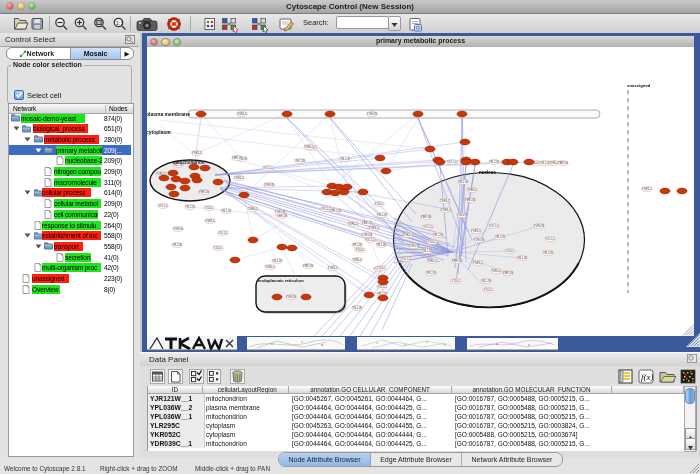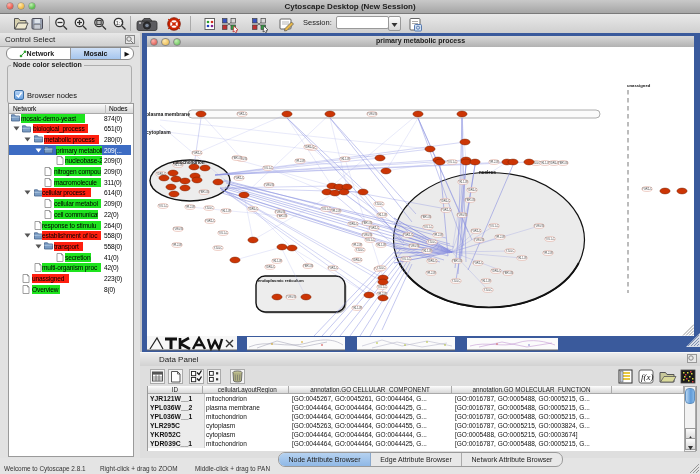--- a/index.html
+++ b/index.html
@@ -24,31 +24,31 @@
      border-bottom:1px solid #aaa;}
   #cphead span{position:absolute;left:5px;top:2px;font-size:8px;color:#222;}
   
   #statusbar{z-index:2;left:0;top:458px;width:700px;height:16px;background:#e4e4e4;font-size:6.4px;color:#333;}
   
   #datapanel{left:140px;top:352px;width:560px;height:106px;background:#dedede;}
 </style>
 </head>
 <body>
   <div class="abs" id="titlebar">
-    <div class="t">Cytoscape Desktop (New Session)</div>
+    <div class="t">Cytoscape Control (New Session)</div>
   </div>
   <div class="abs light" style="box-shadow:0 0 0 0.5px rgba(90,40,35,0.55);left:7px;background:radial-gradient(circle at 35% 30%,#ffb3ad,#ec6255 60%,#c33a30);"></div>
   <div class="abs light" style="box-shadow:0 0 0 0.5px rgba(110,85,25,0.55);left:18px;background:radial-gradient(circle at 35% 30%,#ffe9b0,#f5bf4f 60%,#cf9b2a);"></div>
   <div class="abs light" style="box-shadow:0 0 0 0.5px rgba(50,95,40,0.55);left:29px;background:radial-gradient(circle at 35% 30%,#c4f0b4,#62c554 60%,#3f9e33);"></div>
 
   <div class="abs" id="toolbar"></div>
   <div class="abs tsep" style="left:49px;"></div>
   <div class="abs tsep" style="left:130px;"></div>
   <div class="abs tsep" style="left:190px;"></div>
-  <div class="abs" id="searchlbl">Session:</div>
+  <div class="abs" id="searchlbl">Search:</div>
   <div class="abs" id="searchbox"></div>
   <div class="abs" id="searchdrop"><svg width="11" height="13">
       <path d="M2.5 5 L8.5 5 L5.5 9 Z" fill="#333"></path>
     </svg></div>
   <svg class="abs" id="toolicons" style="left:0;top:13px;" width="460" height="20" viewBox="0 0 460 20">
 
     <g stroke="#555" stroke-width="1" fill="#e8e2c8">
       <path d="M14.5 9 L14.5 16 L26 16 L26 7.5 L20 7.5 L18.5 5.5 L14.5 5.5 Z" fill="#d8d2b0"></path>
       <path d="M15 16 L18 10 L28 10 L25.5 16 Z" fill="#efe9cf"></path>
     </g>
@@ -166,21 +166,21 @@
 
     <div class="abs" style="left:7px;top:32px;width:123px;height:37px;border:1px solid #adadad;border-radius:3px;"></div>
     <div class="abs" style="left:11px;top:28px;background:#e2e2e2;padding:0 2px;font-size:7px;font-weight:bold;color:#222;">Node color selection</div>
 
 
     <div class="abs" style="left:14px;top:57px;width:8px;height:8px;background:linear-gradient(#b4d2f4,#6aa2e2);border:1px solid #3a6ea5;border-radius:2px;">
       <svg width="8" height="8" style="display:block">
         <path d="M1.5 4 L3.5 6 L6.5 1.5" fill="none" stroke="#fff" stroke-width="1.4"></path>
       </svg>
     </div>
-    <div class="abs" style="left:27px;top:58px;font-size:7.5px;color:#111;">Browser nodes</div>
+    <div class="abs" style="left:27px;top:58px;font-size:7.5px;color:#111;">Select cell</div>
 
     <div class="abs" id="treelist" style="left:8px;top:70px;width:124px;height:352px;background:#fff;border:1px solid #9a9a9a;overflow:hidden;font-size:6.6px;letter-spacing:-0.15px;color:#000;">
       <div class="abs" style="left:0;top:0;width:124px;height:9px;background:linear-gradient(#fafafa,#d8d8d8);border-bottom:1px solid #aaa;">
         <span class="abs" style="left:4px;top:1px;">Network</span>
         <span class="abs" style="left:96px;top:1px;border-left:1px solid #bbb;padding-left:3px;height:9px;">Nodes</span>
       </div>
       <div id="rows">
       <svg class="abs" style="left:2px;top:10.0px;" width="9" height="8">
           <path d="M0.5 2.5 L0.5 7 L8.5 7 L8.5 2 L4.5 2 L3.5 0.8 L0.5 0.8 Z" fill="#7a9cc4" stroke="#44628a" stroke-width="0.8"></path>
           <path d="M0.5 3.5 L8.5 3" stroke="#a8c2dd" stroke-width="1"></path>
@@ -876,21 +876,21 @@
   <line x1="0" y1="12" x2="91" y2="12" stroke="#666" stroke-width="1"></line>
     </svg>
     <svg class="abs" style="left:543px;top:300px;" width="17" height="14">
       <path d="M17 0 L17 14 L3 14 Z" fill="#d8dce6"></path>
       <path d="M5 13 L16 2 M8 13 L16 5 M11 13 L16 8 M14 13 L16 11" stroke="#8090b0" stroke-width="1" fill="none"></path>
     </svg>
   </div>
 
   <div class="abs" id="datapanel">
     <div class="abs" style="left:0;top:0;width:560px;height:13px;background:linear-gradient(#ececec,#d2d2d2);border-top:1px solid #f8f8f8;border-bottom:1px solid #aaa;"></div>
-    <div class="abs" style="left:19px;top:2.5px;font-size:8px;color:#222;">Data Panel</div>
+    <div class="abs" style="left:9px;top:2.5px;font-size:8px;color:#222;">Data Panel</div>
     <svg class="abs" style="left:547px;top:2px;" width="10" height="9">
       <rect x="0.5" y="0.5" width="9" height="8" fill="#e8e8e8" stroke="#999"></rect>
       <circle cx="4" cy="4" r="2.2" fill="none" stroke="#888" stroke-width="1"></circle>
     </svg>
     <div class="abs" style="left:0;top:14px;width:560px;height:20px;background:#dedede;"></div>
     <svg class="abs" style="left:8px;top:17px;" width="240" height="17" viewBox="0 0 240 17">
  <g>
   <rect x="2.5" y="0.5" width="14" height="14" fill="#f4f4f4" stroke="#aaa"></rect>
   <rect x="4.5" y="3" width="10" height="9" fill="#fff" stroke="#444" stroke-width="0.9"></rect>
   <rect x="4.5" y="3" width="10" height="2.6" fill="#555"></rect>

